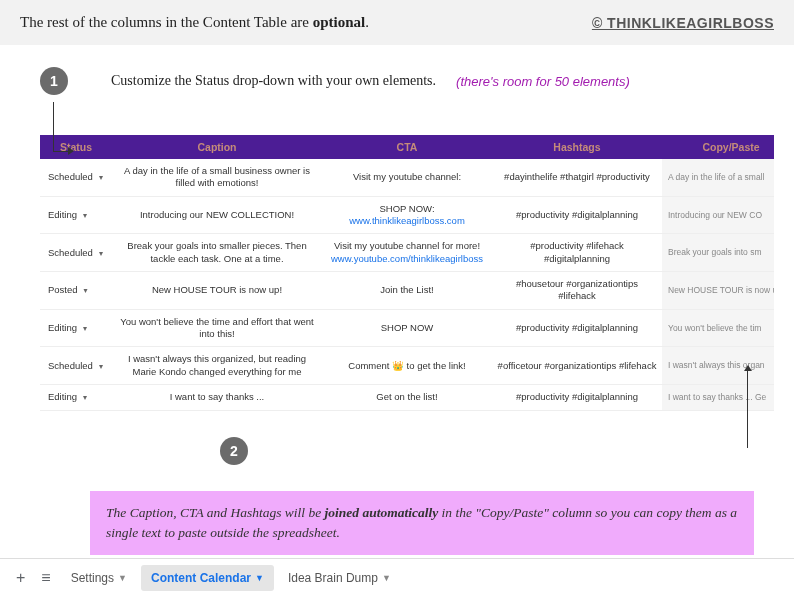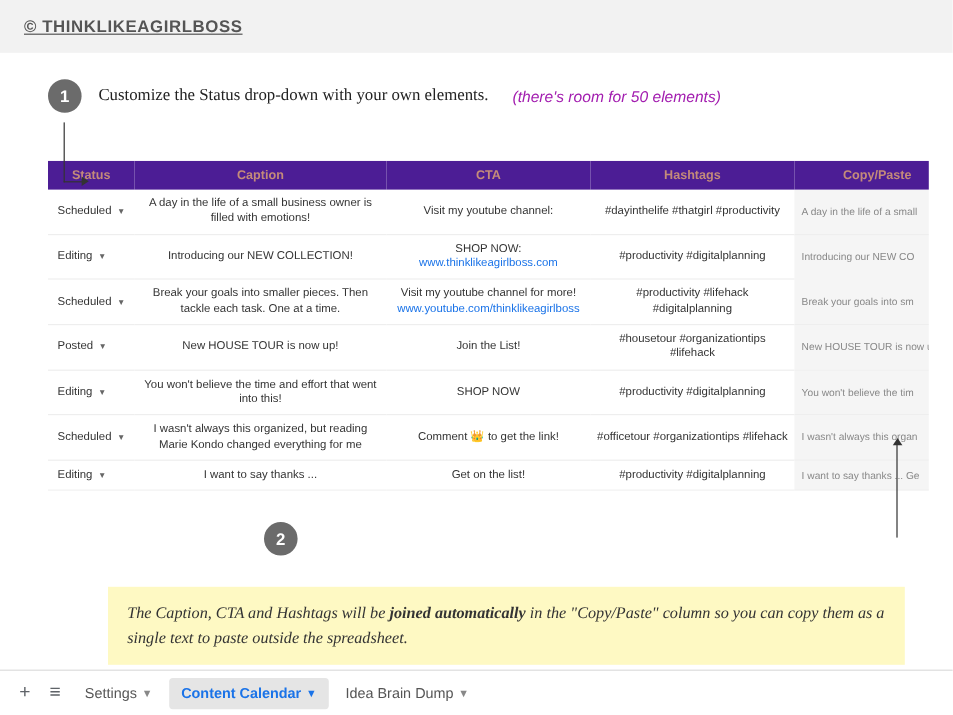--- a/index.html
+++ b/index.html
@@ -3,47 +3,50 @@
 <meta charset="utf-8">
 <style>
 * { margin: 0; padding: 0; box-sizing: border-box; }
 body { font-family: -apple-system, BlinkMacSystemFont, "Segoe UI", Arial, sans-serif; width: 794px; height: 596px; background: #fff; position: relative; overflow: hidden; }
 .header-bar { background: #f2f2f2; padding: 14px 20px; display: flex; justify-content: space-between; align-items: center; }
 .header-text { font-size: 15px; color: #222; font-family: Georgia, serif; }
 .header-text b { font-weight: 700; }
 .copyright { font-size: 14px; color: #555; font-weight: 600; letter-spacing: 0.5px; text-decoration: underline; }
 .step-row { display: flex; align-items: center; padding: 0 40px; margin-top: 22px; gap: 14px; }
 .step-badge { width: 28px; height: 28px; border-radius: 50%; background: #6b6b6b; color: #fff; display: flex; align-items: center; justify-content: center; font-weight: 700; font-size: 14px; flex-shrink: 0; }
-.step-text { font-size: 14px; color: #222; font-family: Georgia, serif; }
+.step-text { font-size: 14px; color: #222; font-family: Georgia, serif; margin-left: 29px; }
 .step-hint { font-size: 13px; color: #a21caf; font-style: italic; margin-left: 6px; }
 .connector1 { position: absolute; left: 53px; top: 102px; width: 18px; height: 50px; border-left: 1.5px solid #333; border-bottom: 1.5px solid #333; }
 .arrow-r { position: absolute; left: 68px; top: 147px; width: 0; height: 0; border-top: 4px solid transparent; border-bottom: 4px solid transparent; border-left: 6px solid #333; }
 .table-wrap { margin: 40px 20px 0 40px; overflow: hidden; }
 table { width: 760px; border-collapse: collapse; font-size: 10px; }
 thead th { background: #4c1d95; color: #c48b7a; font-weight: 600; padding: 6px 4px; text-align: center; font-size: 10.5px; }
 tbody td { border-bottom: 1px solid #eee; padding: 6px 4px; text-align: center; vertical-align: middle; font-size: 9.5px; color: #333; line-height: 1.3; }
 .status-cell { text-align: left; padding-left: 8px; position: relative; white-space: nowrap; }
 .status-cell::after { content: "▾"; font-size: 8px; color: #666; margin-left: 6px; }
 .link { color: #1a73e8; }
 .copypaste-col { background: #f5f5f5; color: #888; font-size: 8.5px; text-align: left; padding-left: 6px; white-space: nowrap; overflow: hidden; }
 .step2-row { display: flex; align-items: center; gap: 14px; margin: 26px 0 0 220px; }
 .connector2 { position: absolute; right: 46px; width: 1.5px; background: #333; }
 .arrow-u { position: absolute; width: 0; height: 0; border-left: 4px solid transparent; border-right: 4px solid transparent; border-bottom: 6px solid #333; }
-.highlight-box { margin: 26px 40px 0 90px; background: #fef9c3; padding: 12px 16px; font-family: Georgia, serif; font-size: 13.5px; font-style: italic; color: #333; line-height: 1.5; }
+.highlight-box { margin: 26px 40px 0 90px; background: #f0abfc; padding: 12px 16px; font-family: Georgia, serif; font-size: 13.5px; font-style: italic; color: #333; line-height: 1.5; }
 .highlight-box b { font-weight: 700; font-style: italic; }
 .bottom-tabs { position: absolute; bottom: 0; left: 0; right: 0; height: 38px; border-top: 1px solid #ddd; background: #fff; display: flex; align-items: center; padding: 0 10px; gap: 4px; font-size: 12px; }
 .tab-btn { padding: 6px 10px; color: #555; display: flex; align-items: center; gap: 4px; }
 .tab-btn.active { color: #1a73e8; background: #e5e5e5; font-weight: 600; border-radius: 3px; }
 .tab-caret { font-size: 9px; color: #888; }
 .plus-icon, .menu-icon { color: #5f6368; font-size: 16px; padding: 0 6px; }
 </style>
 </head>
 <body>
 
 <div class="header-bar">
+  <div class="header-text">
+    <span>The rest of the columns in the Content Table are </span><b>optional</b><span>.</span>
+  </div>
   <div class="copyright">© THINKLIKEAGIRLBOSS</div>
 </div>
 
 <div class="step-row">
   <div class="step-badge">1</div>
   <div class="step-text">Customize the Status drop-down with your own elements.</div>
   <div class="step-hint">(there's room for 50 elements)</div>
 </div>
 
 <div class="connector1"></div>

